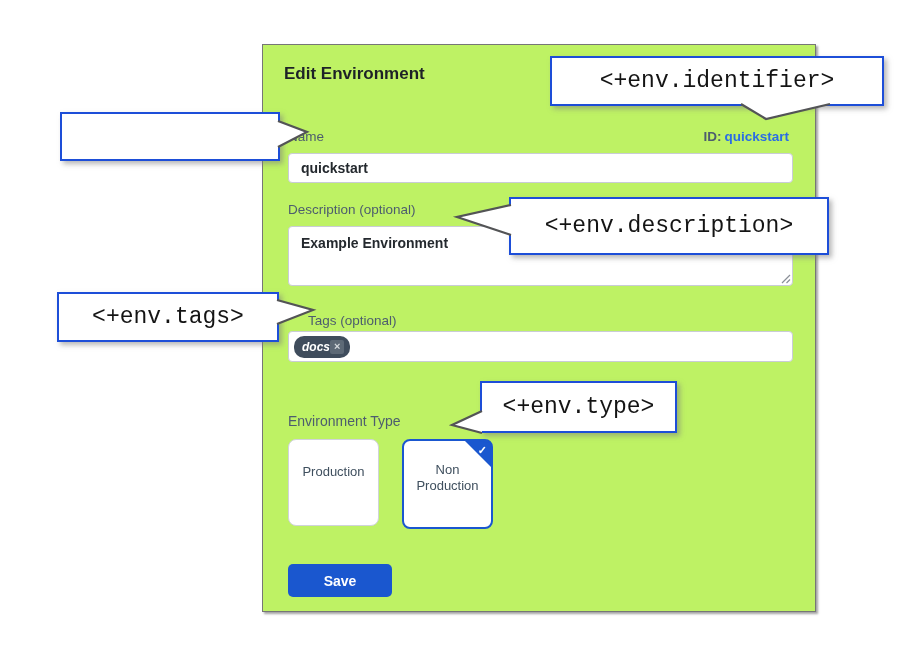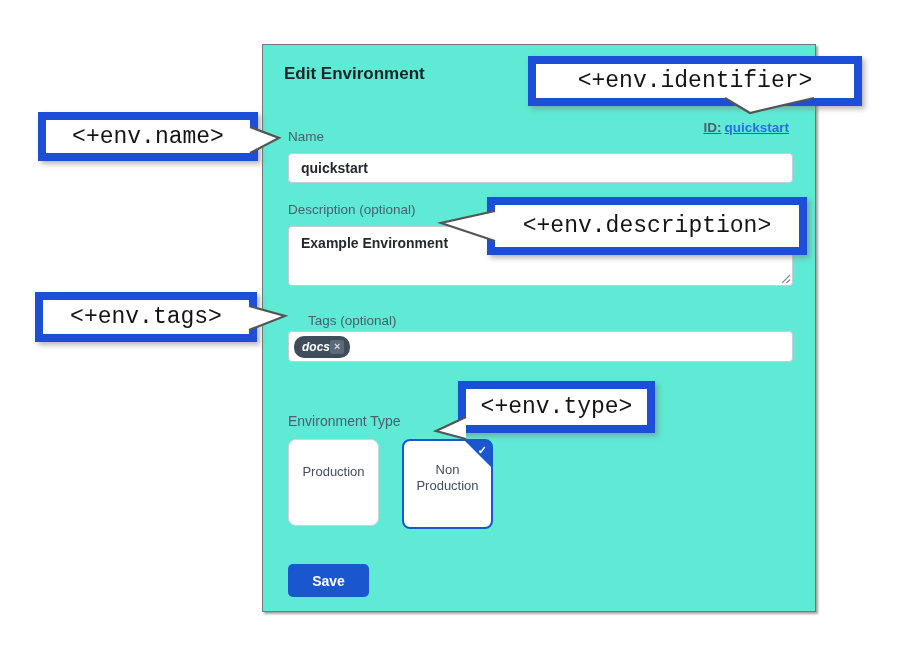--- a/index.html
+++ b/index.html
@@ -3,31 +3,31 @@
 <meta charset="utf-8">
 <style>
   html,body{margin:0;padding:0;background:#fff;}
   .stage{
     position:relative;width:899px;height:646px;background:#ffffff;
     font-family:"Liberation Sans",sans-serif;overflow:hidden;
   }
   
   .dialog{
     position:absolute;left:262px;top:44px;width:554px;height:568px;
-    background:#5eead4;border:1px solid #767676;box-sizing:border-box;
+    background:#bef264;border:1px solid #767676;box-sizing:border-box;
     box-shadow:2px 2px 2px rgba(90,90,90,.55);z-index:1;padding-left:36px;
   }
   .dialog-title{
     position:absolute;left:21px;top:19px;font-size:17px;font-weight:700;color:#1d2227;
   }
   .field-label{
     position:absolute;font-size:13.5px;font-weight:400;color:#4d5d6e;white-space:nowrap;text-align:right;
   }
   .lbl-name{left:25px;top:84px;}
-  .id-line{position:absolute;right:26px;top:75px;font-size:13.5px;font-weight:600;color:#4d5d6e;white-space:nowrap;text-decoration:underline;}
+  .id-line{position:absolute;right:26px;top:84px;font-size:13.5px;font-weight:600;color:#4d5d6e;white-space:nowrap;}
   .id-line .id-val{color:#2b6de4;cursor:pointer;margin-left:3px;}
   .text-input{
     position:absolute;left:25px;width:505px;background:#fff;border:1px solid #c9ccd6;
     border-radius:4px;box-sizing:border-box;font-family:inherit;
     font-size:14px;font-weight:600;color:#24292e;
   }
   .input-name{top:108px;height:30px;padding:0 12px;}
   .lbl-desc{left:25px;top:157px;}
   .input-desc{
     top:181px;height:60px;padding:8px 12px;resize:none;overflow:hidden;line-height:17px;
@@ -54,29 +54,29 @@
     font-size:13px;font-weight:400;color:#3f4f5e;cursor:pointer;line-height:16px;
   }
   .card-production{left:25px;width:91px;height:87px;border:1px solid #d0d3da;padding-bottom:22px;}
   .card-nonprod{left:139px;width:91px;height:90px;border:2px solid #1a57cf;padding:0 16px 12px;}
   .corner-badge{
     position:absolute;top:-1px;right:-1px;width:28px;height:28px;background:#1a57cf;
     clip-path:polygon(0 0,100% 0,100% 100%);border-top-right-radius:7px;
   }
   .corner-check{position:absolute;top:1px;right:4px;color:#fff;font-size:11px;font-weight:700;}
   .save-btn{
-    position:absolute;left:25px;top:519px;width:81px;height:33px;background:#1a57cf;color:#fff;
+    position:absolute;left:25px;top:519px;width:104px;height:33px;background:#1a57cf;color:#fff;
     border:none;border-radius:5px;font-size:14px;font-weight:600;font-family:inherit;cursor:pointer;
   }
   
   .callout{
-    position:absolute;background:#fff;border:8px solid #1d4ed8;box-sizing:border-box;
+    position:absolute;background:#fff;border:2px solid #1d4ed8;box-sizing:border-box;
     box-shadow:3px 3px 5px rgba(125,125,125,.55);
     display:flex;align-items:center;justify-content:center;
-    font-family:"Liberation Mono",monospace;font-size:23px;color:#141414;z-index:3;white-space:nowrap;
+    font-family:"Liberation Mono",monospace;font-size:23px;color:#141414;z-index:3;white-space:nowrap;margin-left:22px;
   }
   .co-identifier{left:528px;top:56px;width:334px;height:50px;}
   .co-name{left:38px;top:112px;width:220px;height:49px;}
   .co-description{left:487px;top:197px;width:320px;height:58px;}
   .co-tags{left:35px;top:292px;width:222px;height:50px;}
   .co-type{left:458px;top:381px;width:197px;height:52px;}
   .tail{position:absolute;overflow:visible;}
   .tail path{fill:#fff;stroke:#535456;stroke-width:2.2;}
   .tail-identifier{left:188px;bottom:-16px;width:92px;height:18px;}
   .tail-name{right:-30px;top:6px;width:32px;height:28px;}
@@ -127,21 +127,20 @@
   </div>
 
   <div class="callout co-identifier">
     <span>&lt;+env.identifier&gt;</span>
     <svg class="tail tail-identifier" viewBox="0 0 92 18">
       <path d="M1,2 L26,17 L90,2"></path>
     </svg>
   </div>
 
   <div class="callout co-name">
-    <span>&lt;+env.name&gt;</span>
     <svg class="tail tail-name" viewBox="0 0 32 28">
       <path d="M2,1 L31,12 L2,27"></path>
     </svg>
   </div>
 
   <div class="callout co-description">
     <span>&lt;+env.description&gt;</span>
     <svg class="tail tail-description" viewBox="0 0 58 34">
       <path d="M56,2 L2,14 L56,32"></path>
     </svg>

